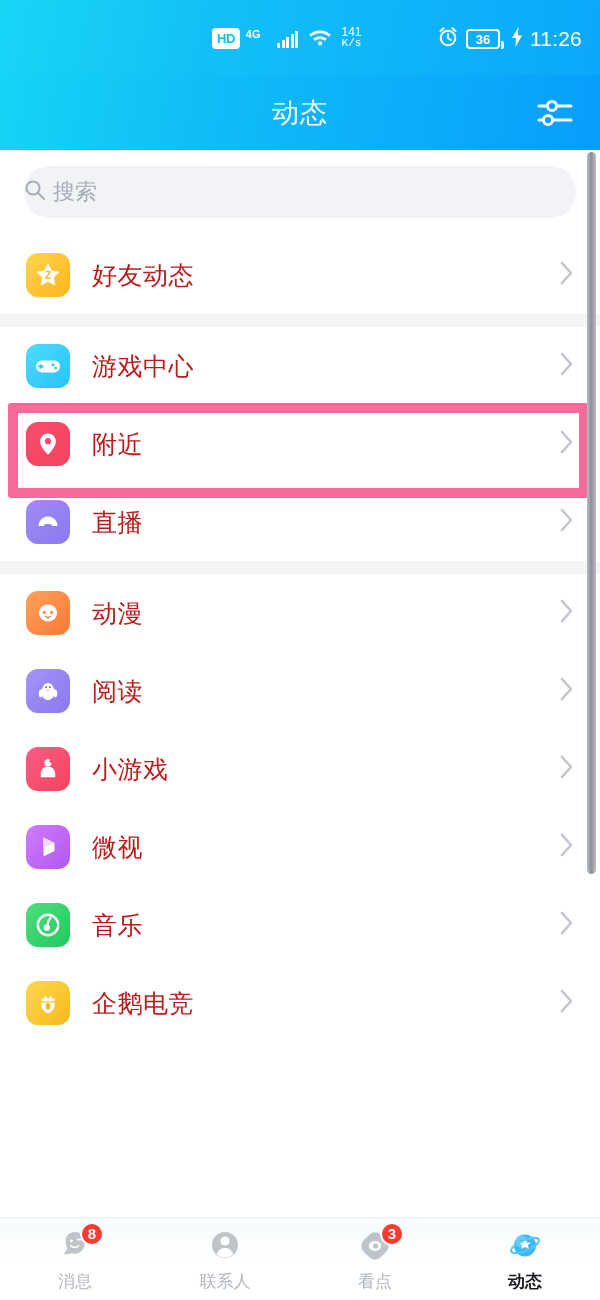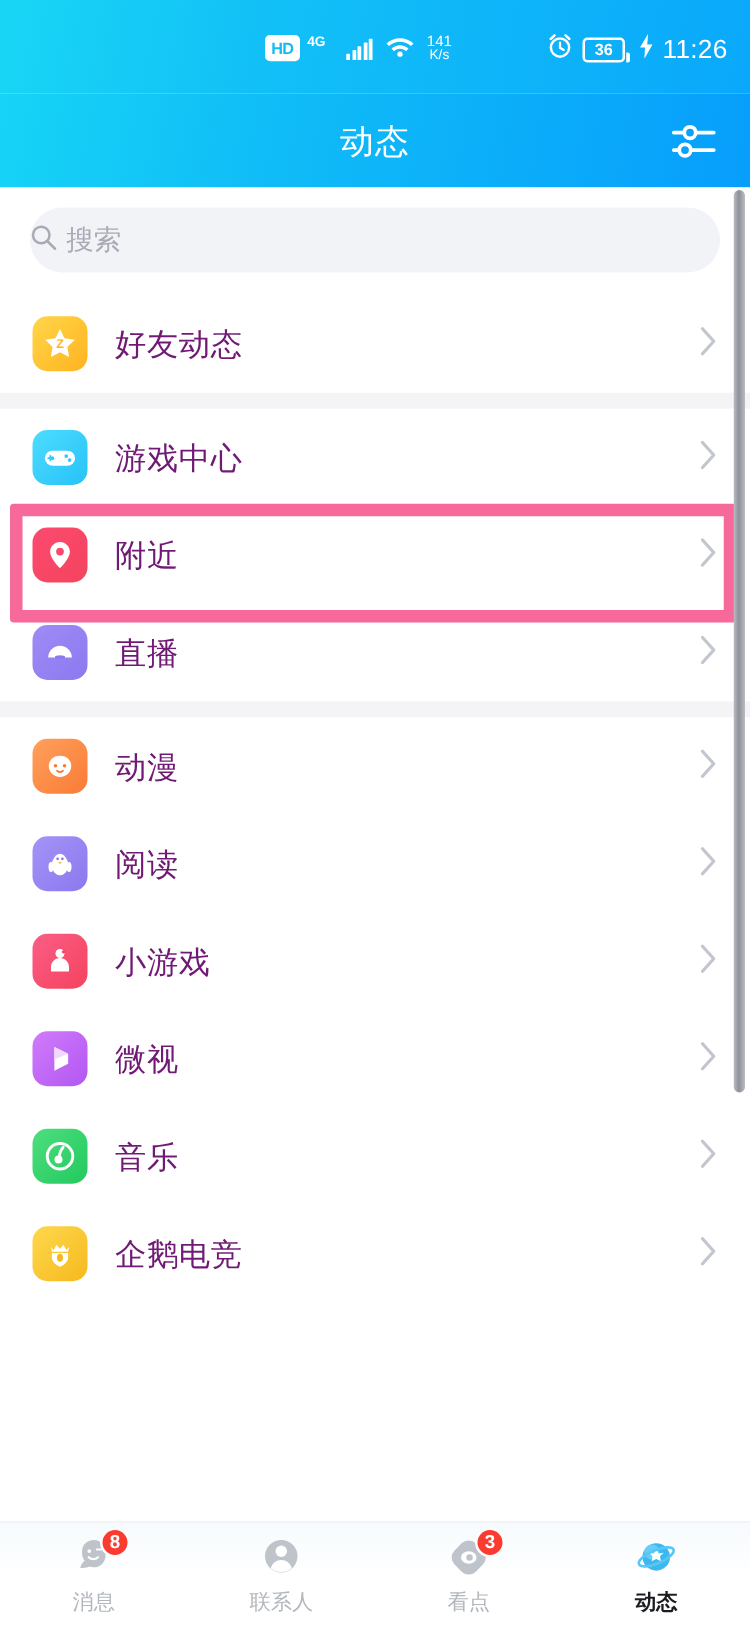--- a/index.html
+++ b/index.html
@@ -28,21 +28,21 @@
   .net-wrap{ display:flex; align-items:flex-end; gap:17px;justify-content:center; }
   .net-label{ font-size:11px; font-weight:bold; line-height:1; margin-bottom:8px;}
   .bars{ display:flex; align-items:flex-end; gap:1.5px; height:17px;}
   .bars i{ width:3px; background:#fff; border-radius:.5px; display:block;}
   .bars i:nth-child(1){height:5px;}
   .bars i:nth-child(2){height:8px;}
   .bars i:nth-child(3){height:11px;}
   .bars i:nth-child(4){height:14px;}
   .bars i:nth-child(5){height:17px;}
   .speed{ font-size:12px; line-height:11px; text-align:center; margin-left:2px;}
-  .speed .s2{ font-size:11px; }
+  .speed .s2{ font-size:11px;font-family:Liberation Mono, monospace; }
 
   .sb-right{
     position:absolute; right:18px; top:26px;
     display:flex; align-items:center; gap:7px;
   }
   .battery{
     display:flex; align-items:flex-end;
   }
   .batt-body{
     border:2px solid #fff; border-radius:4px; height:20px; min-width:34px;
@@ -71,21 +71,21 @@
   }
   .search-ph{ color:#a8abb6; font-size:22px;}
   .gap{ height:13px; background:#f4f4f6; width:100%;}
 
   .row{
     height:78px; display:flex; align-items:center; padding:0 24px 0 26px;
     background:#fff; cursor:pointer; position:relative;
   }
   .row .ico{ width:44px; height:44px; border-radius:12px; flex:0 0 44px;
     display:flex; align-items:center; justify-content:center; overflow:hidden;}
-  .row .label{ margin-left:22px; font-size:25px; color:#701a75; letter-spacing:0.5px;}
+  .row .label{ margin-left:22px; font-size:25px; color:#b91c1c; letter-spacing:0.5px;}
   .row .chev{ margin-left:auto; color:#c3c6cf; }
 
   
   .hl-box{
     position:absolute; left:8px; top:403px; width:581px; height:95px;
     border:10px solid #f7699a; border-radius:3px; pointer-events:none; z-index:5;
   }
 
   
   .scrollbar{

